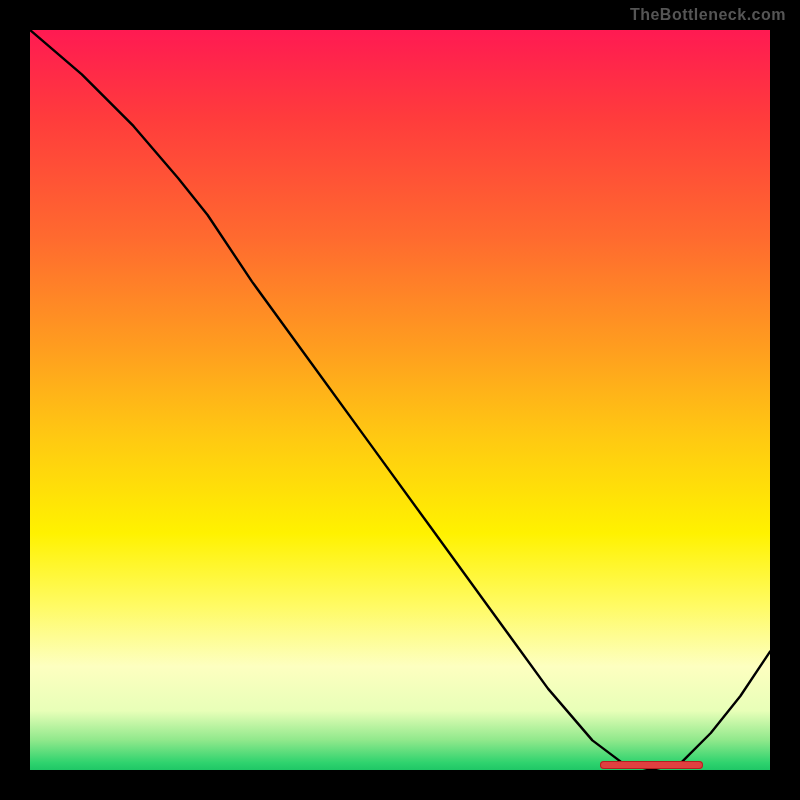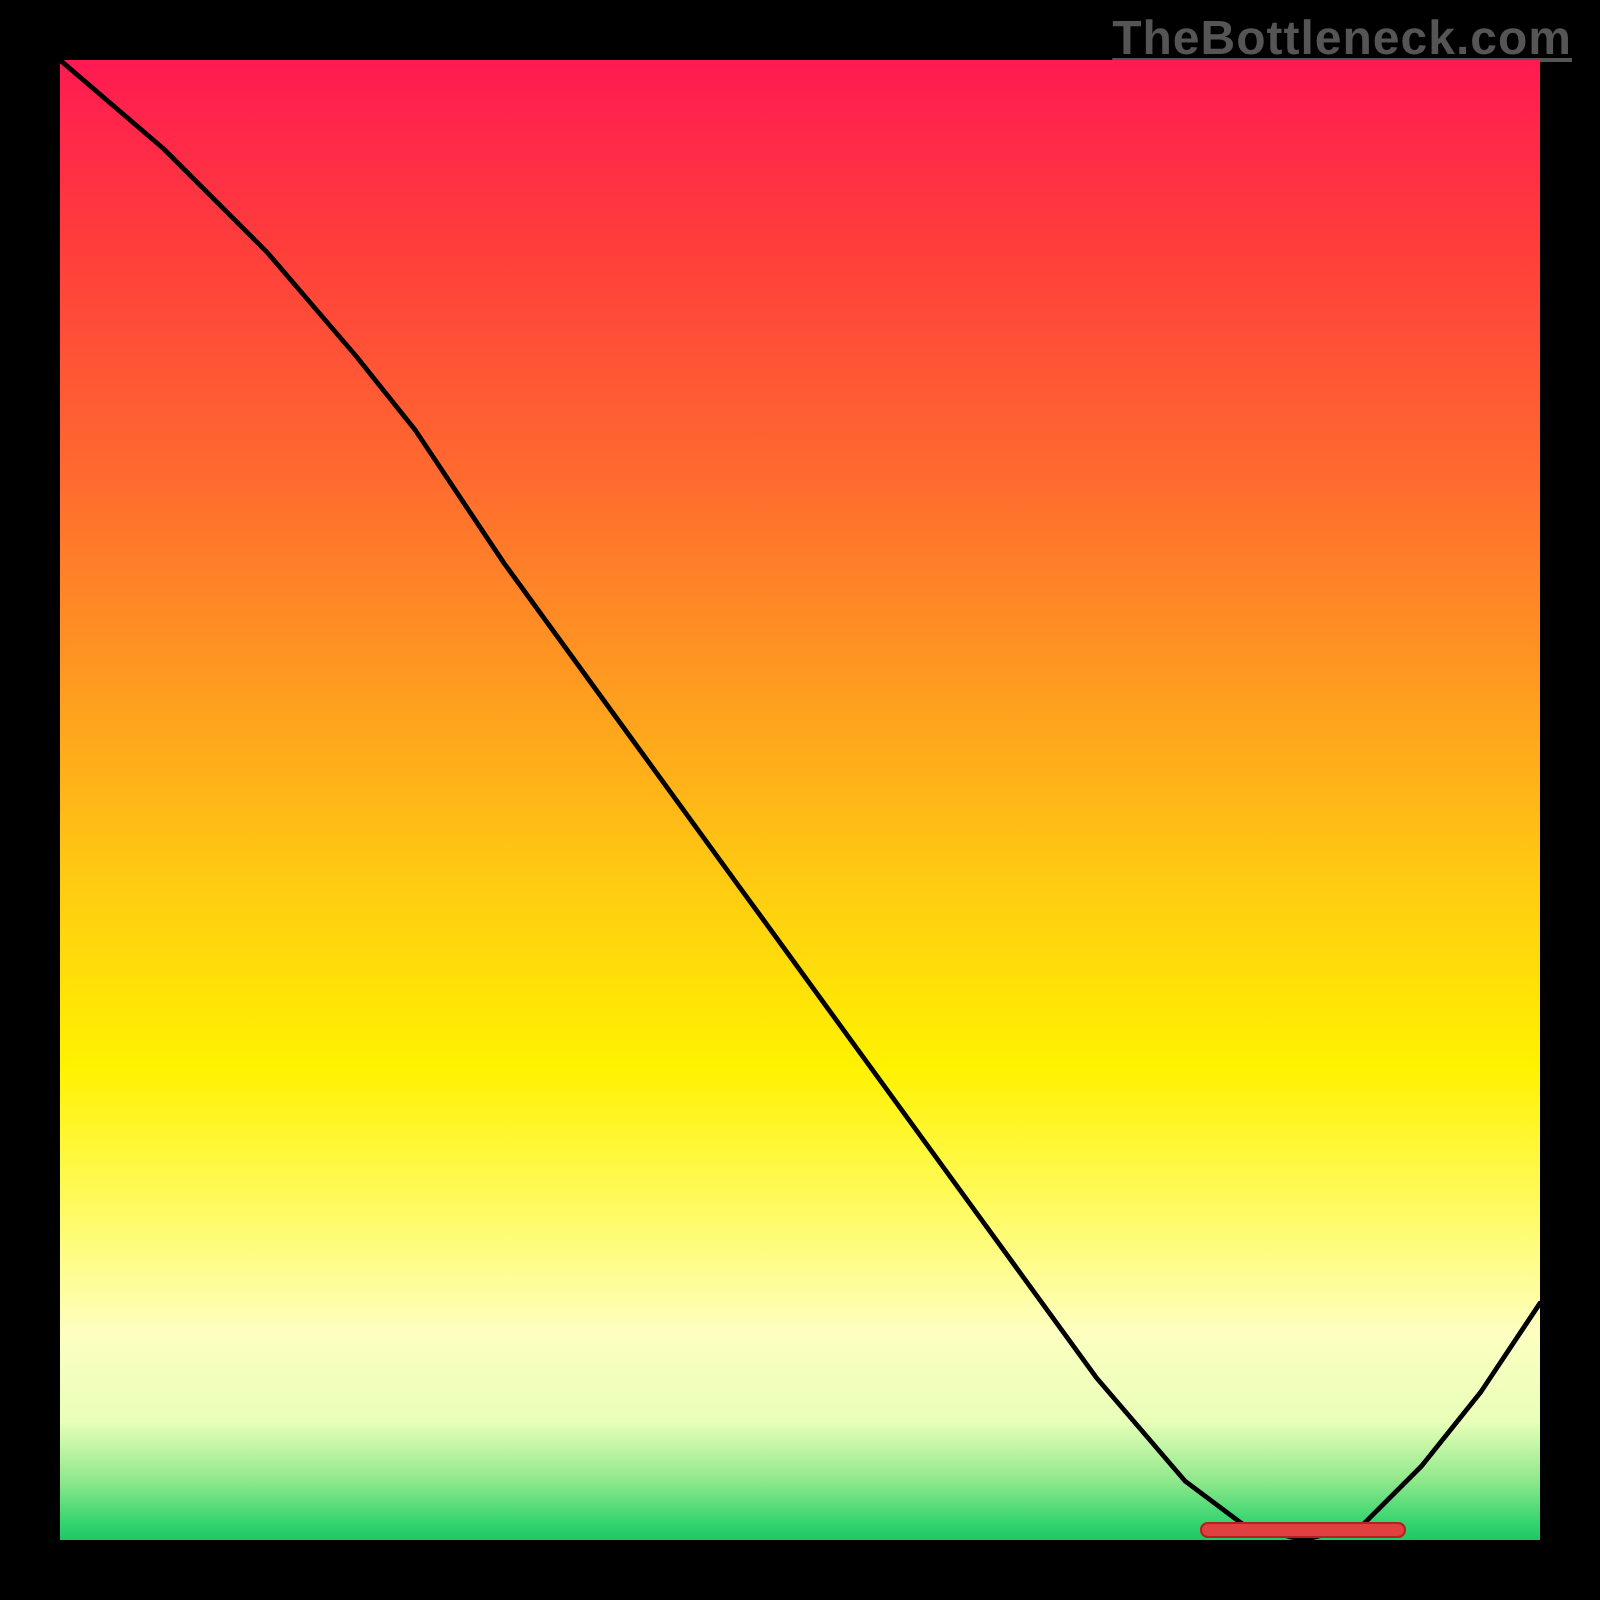--- a/index.html
+++ b/index.html
@@ -13,25 +13,24 @@
   }
   .wrap {
     position: relative;
     width: 800px;
     height: 800px;
   }
   .credit {
     position: absolute;
     top: 6px;
     right: 14px;
-    font-size: 24px;
+    font-size: 16px;
     font-weight: 600;
     color: #555;
     letter-spacing: 0.5px;
-    text-decoration: underline;
   }
   .plot {
     position: absolute;
     left: 30px;
     top: 30px;
     width: 740px;
     height: 740px;
     background: linear-gradient(to bottom,
       #ff1a52 0%,
       #ff3c3c 12%,

